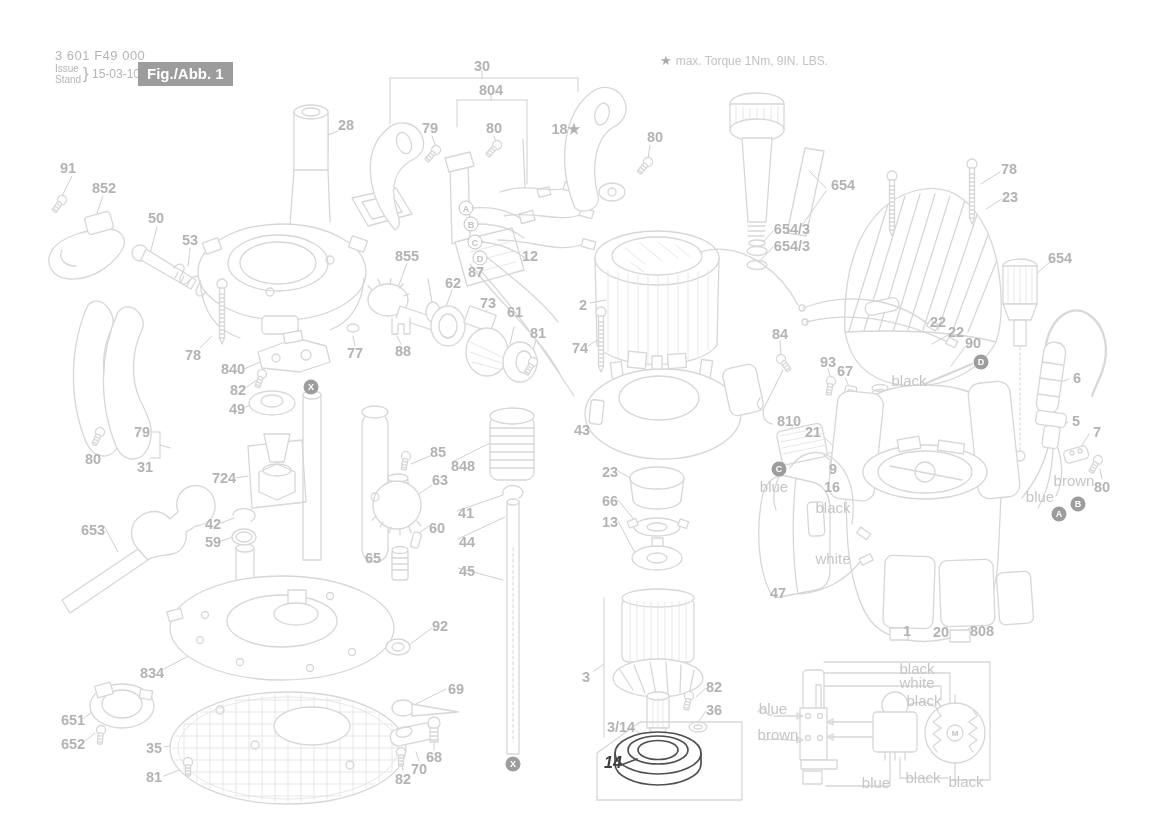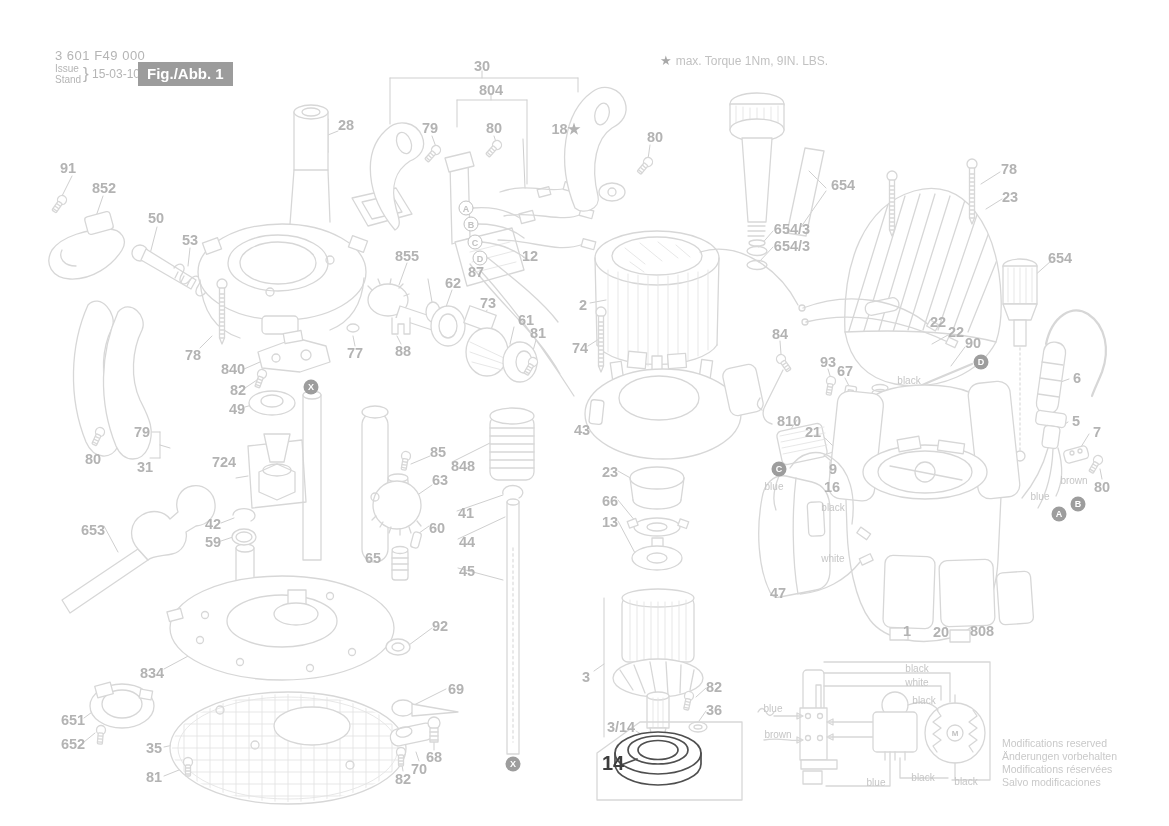--- a/index.html
+++ b/index.html
@@ -21,23 +21,23 @@
   #issue-blk { left:55px; top:63px; font-size:10px; line-height:11px; }
   #issue-brace { position:absolute; left:83px; top:64px; font-size:17px; color:#b5b5b5; }
   #issue-date { position:absolute; left:92px; top:67px; font-size:12px; color:#b5b5b5; }
   #fig-badge { position:absolute; left:138px; top:62px; background:#9c9c9c; color:#fff;
                font-weight:bold; font-size:15px; padding:3px 9px 4px; }
   #torque-note { position:absolute; left:660px; top:53px; font-size:12px; color:#c2c2c2; }
   #torque-note .star { color:#a8a8a8; font-size:13px; margin-right:4px; }
   #mods { position:absolute; left:1002px; top:737px; font-size:10.5px; line-height:13px; color:#c9c9c9; }
   .lbl { position:absolute; transform:translate(-50%,-50%); font-weight:bold; font-size:14.5px;
          color:#b3b3b3; white-space:nowrap; }
-  .lbl-sel { position:absolute; transform:translate(-50%,-50%); font-weight:bold; font-size:20px;
-             color:#3d3d3d; white-space:nowrap; }
-  .wlbl { position:absolute; transform:translate(-50%,-50%); font-size:10px; color:#c6c6c6; white-space:nowrap; }
+  .lbl-sel { position:absolute; transform:translate(-50%,-50%); font-weight:bold; font-size:16px;
+             color:#3d3d3d; white-space:nowrap;font-style:italic; }
+  .wlbl { position:absolute; transform:translate(-50%,-50%); font-size:15px; color:#c6c6c6; white-space:nowrap; }
   .co { position:absolute; width:15px; height:15px; border-radius:50%; transform:translate(-50%,-50%);
         font-weight:bold; font-size:9px; line-height:15px; text-align:center; box-sizing:border-box; }
   .co-outline { border:1.3px solid #c2c2c2; color:#c2c2c2; background:#fff; }
   .co-filled { background:#9d9d9d; color:#fff; }
 </style>
 </head>
 <body>
 
 <div class="stage">
 
@@ -410,61 +410,55 @@
   <div class="hdr" id="issue-blk">
     <div>Issue</div>
     <div>Stand</div>
   </div>
   <div id="issue-brace">}</div>
   <div id="issue-date">15-03-10</div>
   <div id="fig-badge">Fig./Abb. 1</div>
   <div id="torque-note">
     <span class="star">★</span><span>max. Torque 1Nm,  9IN. LBS.</span>
   </div>
-  <div id="mods">
-    <div>Modifications reserved</div>
-    <div>Änderungen vorbehalten</div>
-    <div>Modifications réservées</div>
-    <div>Salvo modificaciones</div>
-  </div>
 
   <div id="labels">
       <span class="lbl" style="left: 68px; top: 168px;">91</span>
       <span class="lbl" style="left: 104px; top: 188px;">852</span>
       <span class="lbl" style="left: 156px; top: 218px;">50</span>
       <span class="lbl" style="left: 190px; top: 240px;">53</span>
       <span class="lbl" style="left: 193px; top: 355px;">78</span>
       <span class="lbl" style="left: 233px; top: 369px;">840</span>
       <span class="lbl" style="left: 238px; top: 390px;">82</span>
       <span class="lbl" style="left: 237px; top: 409px;">49</span>
       <span class="lbl" style="left: 142px; top: 432px;">79</span>
       <span class="lbl" style="left: 93px; top: 459px;">80</span>
       <span class="lbl" style="left: 145px; top: 467px;">31</span>
-      <span class="lbl" style="left: 224px; top: 462px; text-align: right;">724</span>
+      <span class="lbl" style="left: 224px; top: 478px; text-align: right;">724</span>
       <span class="lbl" style="left: 93px; top: 530px;">653</span>
       <span class="lbl" style="left: 213px; top: 524px;">42</span>
       <span class="lbl" style="left: 213px; top: 542px;">59</span>
       <span class="lbl" style="left: 152px; top: 673px;">834</span>
       <span class="lbl" style="left: 73px; top: 720px;">651</span>
       <span class="lbl" style="left: 73px; top: 744px;">652</span>
       <span class="lbl" style="left: 154px; top: 748px;">35</span>
       <span class="lbl" style="left: 154px; top: 777px;">81</span>
       <span class="lbl" style="left: 346px; top: 125px;">28</span>
       <span class="lbl" style="left: 430px; top: 128px;">79</span>
       <span class="lbl" style="left: 482px; top: 66px;">30</span>
       <span class="lbl" style="left: 491px; top: 90px;">804</span>
       <span class="lbl" style="left: 494px; top: 128px;">80</span>
       <span class="lbl" style="left: 527px; top: 129px; margin-left: 39px;">18★</span>
       <span class="lbl" style="left: 655px; top: 137px;">80</span>
       <span class="lbl" style="left: 530px; top: 256px;">12</span>
       <span class="lbl" style="left: 407px; top: 256px;">855</span>
       <span class="lbl" style="left: 428px; top: 272px; margin-left: 48px;">87</span>
       <span class="lbl" style="left: 453px; top: 283px;">62</span>
       <span class="lbl" style="left: 488px; top: 303px;">73</span>
-      <span class="lbl" style="left: 515px; top: 320px; margin-left: 11px;">61</span>
+      <span class="lbl" style="left: 515px; top: 312px;">61</span>
       <span class="lbl" style="left: 538px; top: 333px;">81</span>
       <span class="lbl" style="left: 355px; top: 353px;">77</span>
       <span class="lbl" style="left: 403px; top: 351px;">88</span>
       <span class="lbl" style="left: 583px; top: 305px;">2</span>
       <span class="lbl" style="left: 580px; top: 348px;">74</span>
       <span class="lbl" style="left: 582px; top: 430px;">43</span>
       <span class="lbl" style="left: 610px; top: 472px;">23</span>
       <span class="lbl" style="left: 610px; top: 501px;">66</span>
       <span class="lbl" style="left: 610px; top: 522px;">13</span>
       <span class="lbl" style="left: 438px; top: 452px;">85</span>

